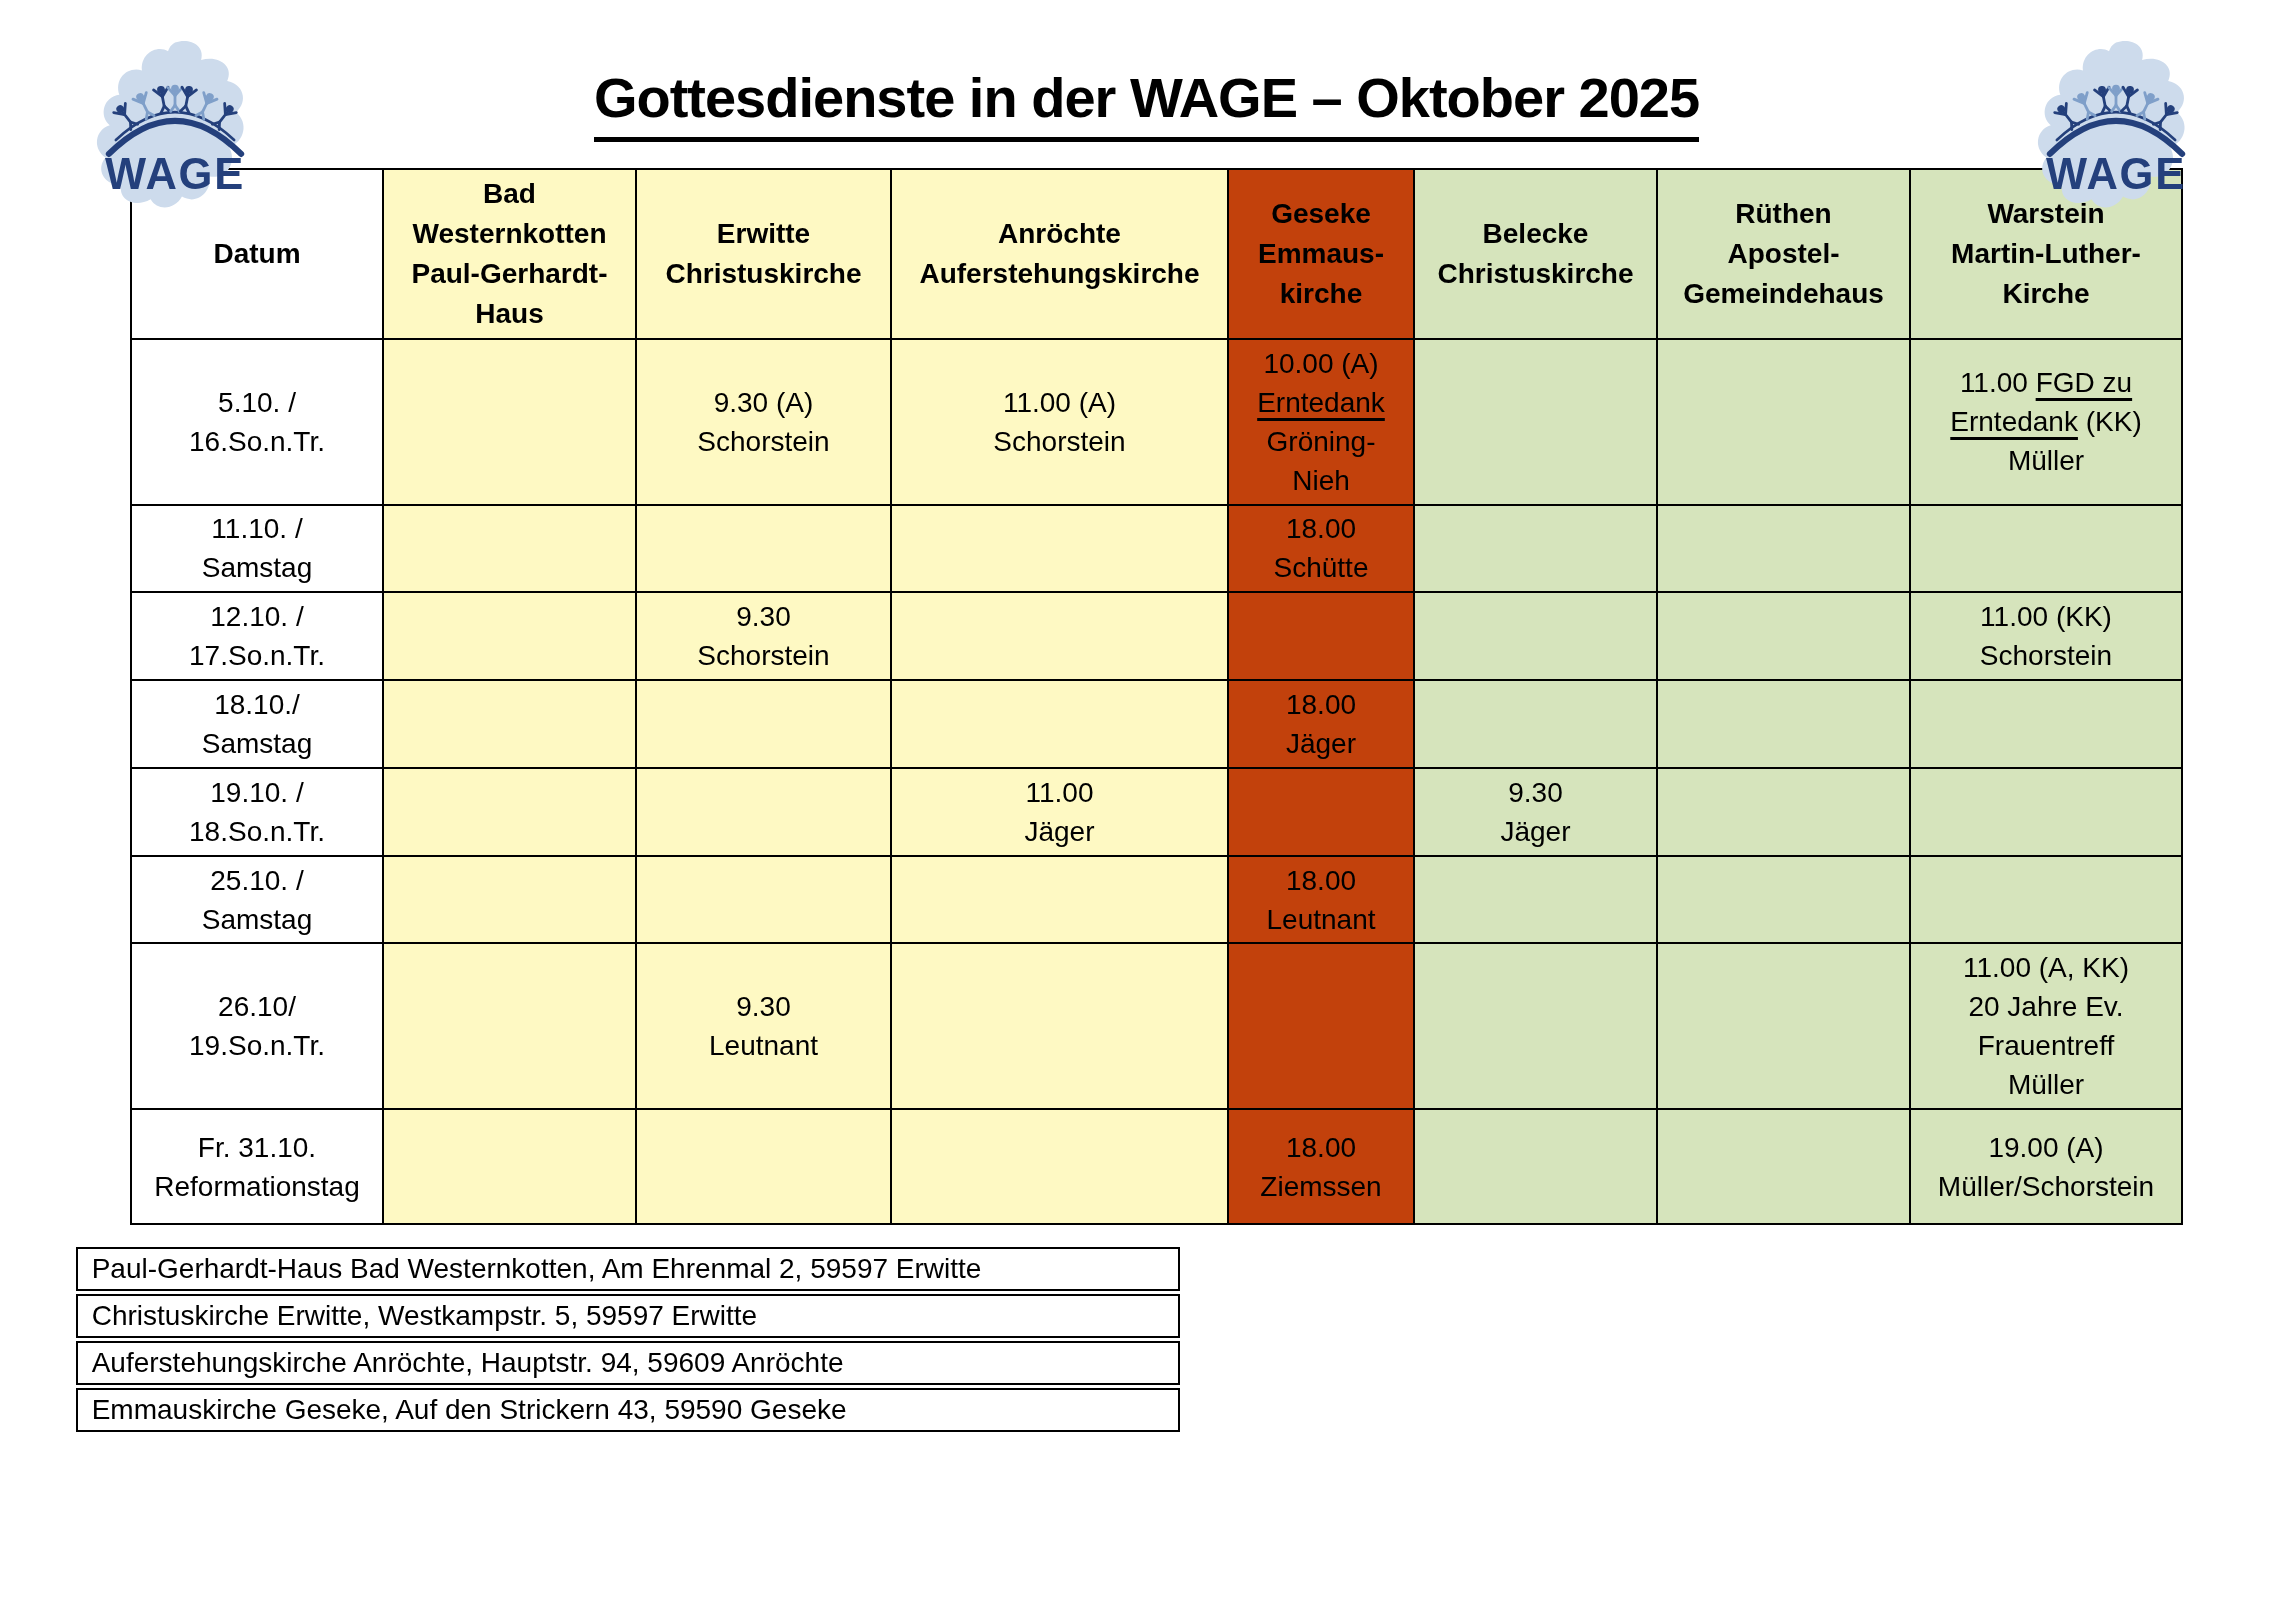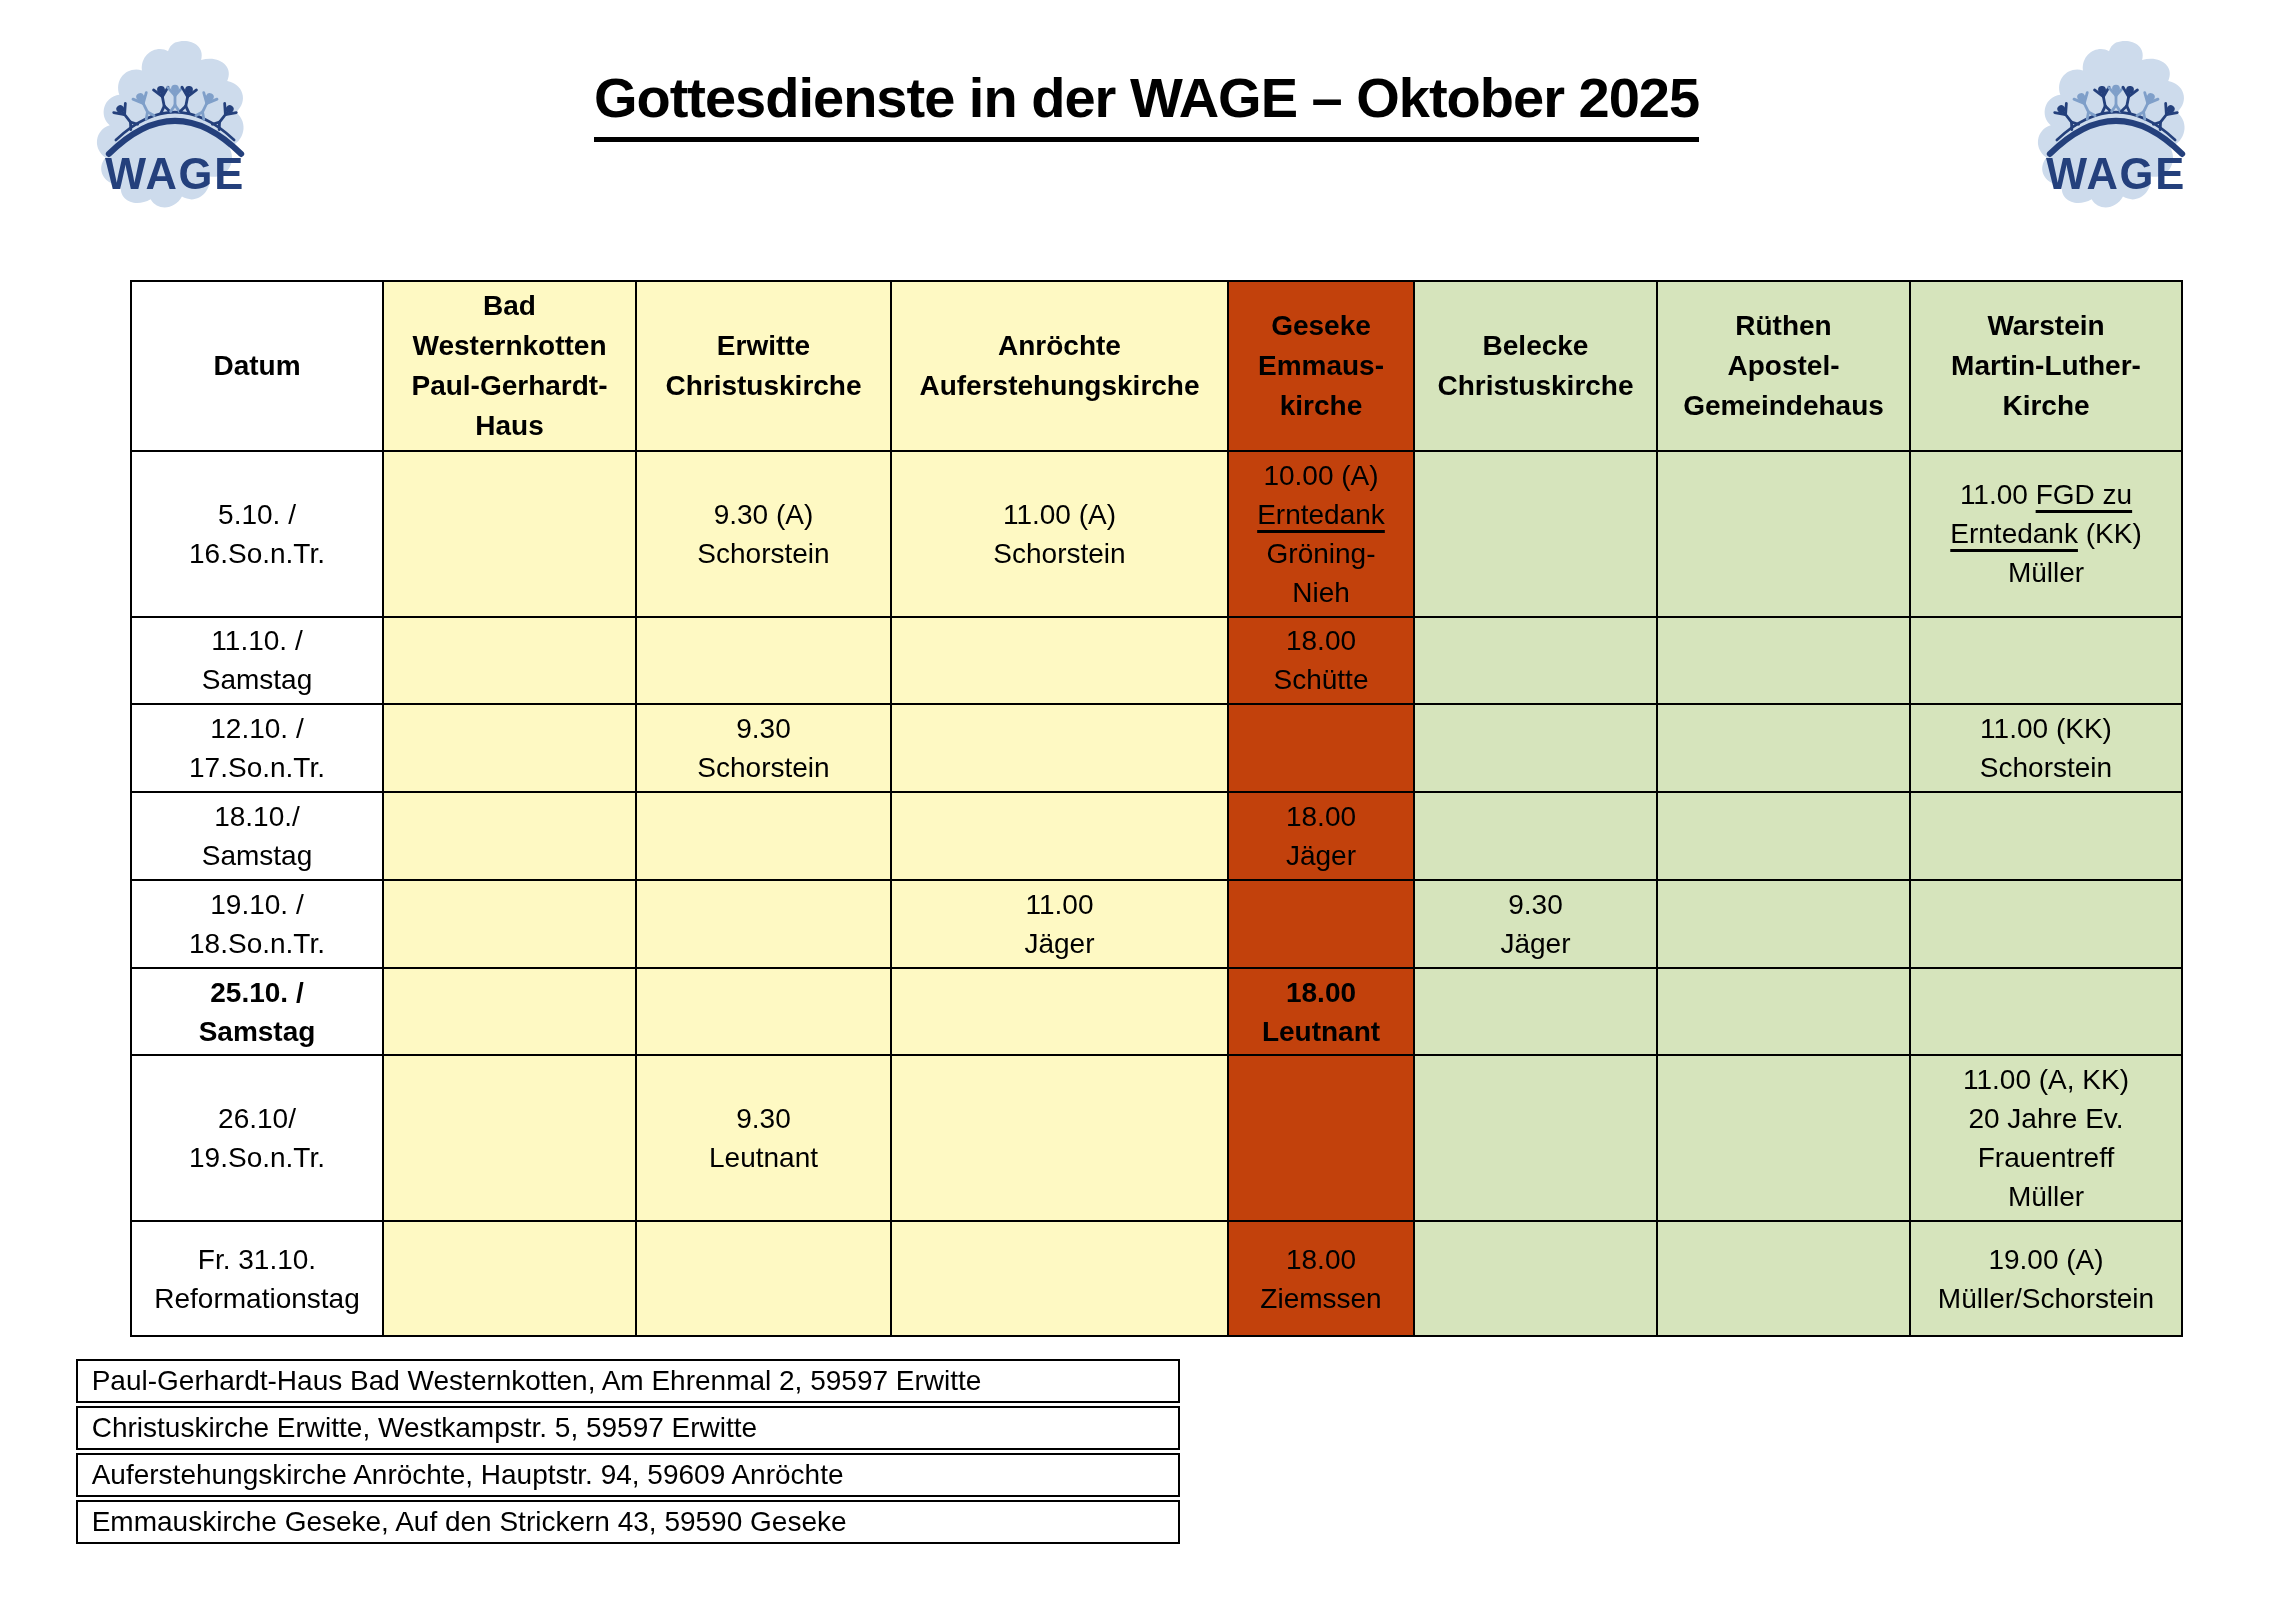--- a/index.html
+++ b/index.html
@@ -1,21 +1,21 @@
 <!DOCTYPE html>
 <html><head>
 <meta charset="utf-8">
 <style>
   html,body{margin:0;padding:0;}
   body{
     width:2293px;height:1621px;background:#ffffff;
     font-family:"Liberation Sans",sans-serif;color:#000;
     position:relative;overflow:hidden;
   }
-  .masthead{position:relative;height:280px;}
+  .masthead{position:relative;height:168px;}
   .logo{position:absolute;top:35px;width:174px;height:184px;}
   .logo.left{left:88px;}
   .logo.right{right:90px;}
   .page-title{
     margin:0;text-align:center;padding-top:65px;
     font-size:56px;font-weight:bold;letter-spacing:-1px;
   }
   .page-title span{
     border-bottom:5.9px solid #000;padding-bottom:7.8px;
   }
@@ -228,21 +228,21 @@
             <div><span>Jäger</span></div>
           </td>
           <td class="bg-blue"></td>
           <td class="bg-green">
             <div><span>9.30</span></div>
             <div><span>Jäger</span></div>
           </td>
           <td class="bg-green"></td>
           <td class="bg-green"></td>
         </tr>
-        <tr style="height: 81px; font-weight: bold;">
+        <tr style="height: 81px;">
           <td class="bg-white">
             <div>25.10. /</div>
             <div>Samstag</div>
           </td>
           <td class="bg-pink"></td>
           <td class="bg-pink"></td>
           <td class="bg-pink"></td>
           <td class="bg-blue">
             <div><span>18.00</span></div>
             <div><span>Leutnant</span></div>

